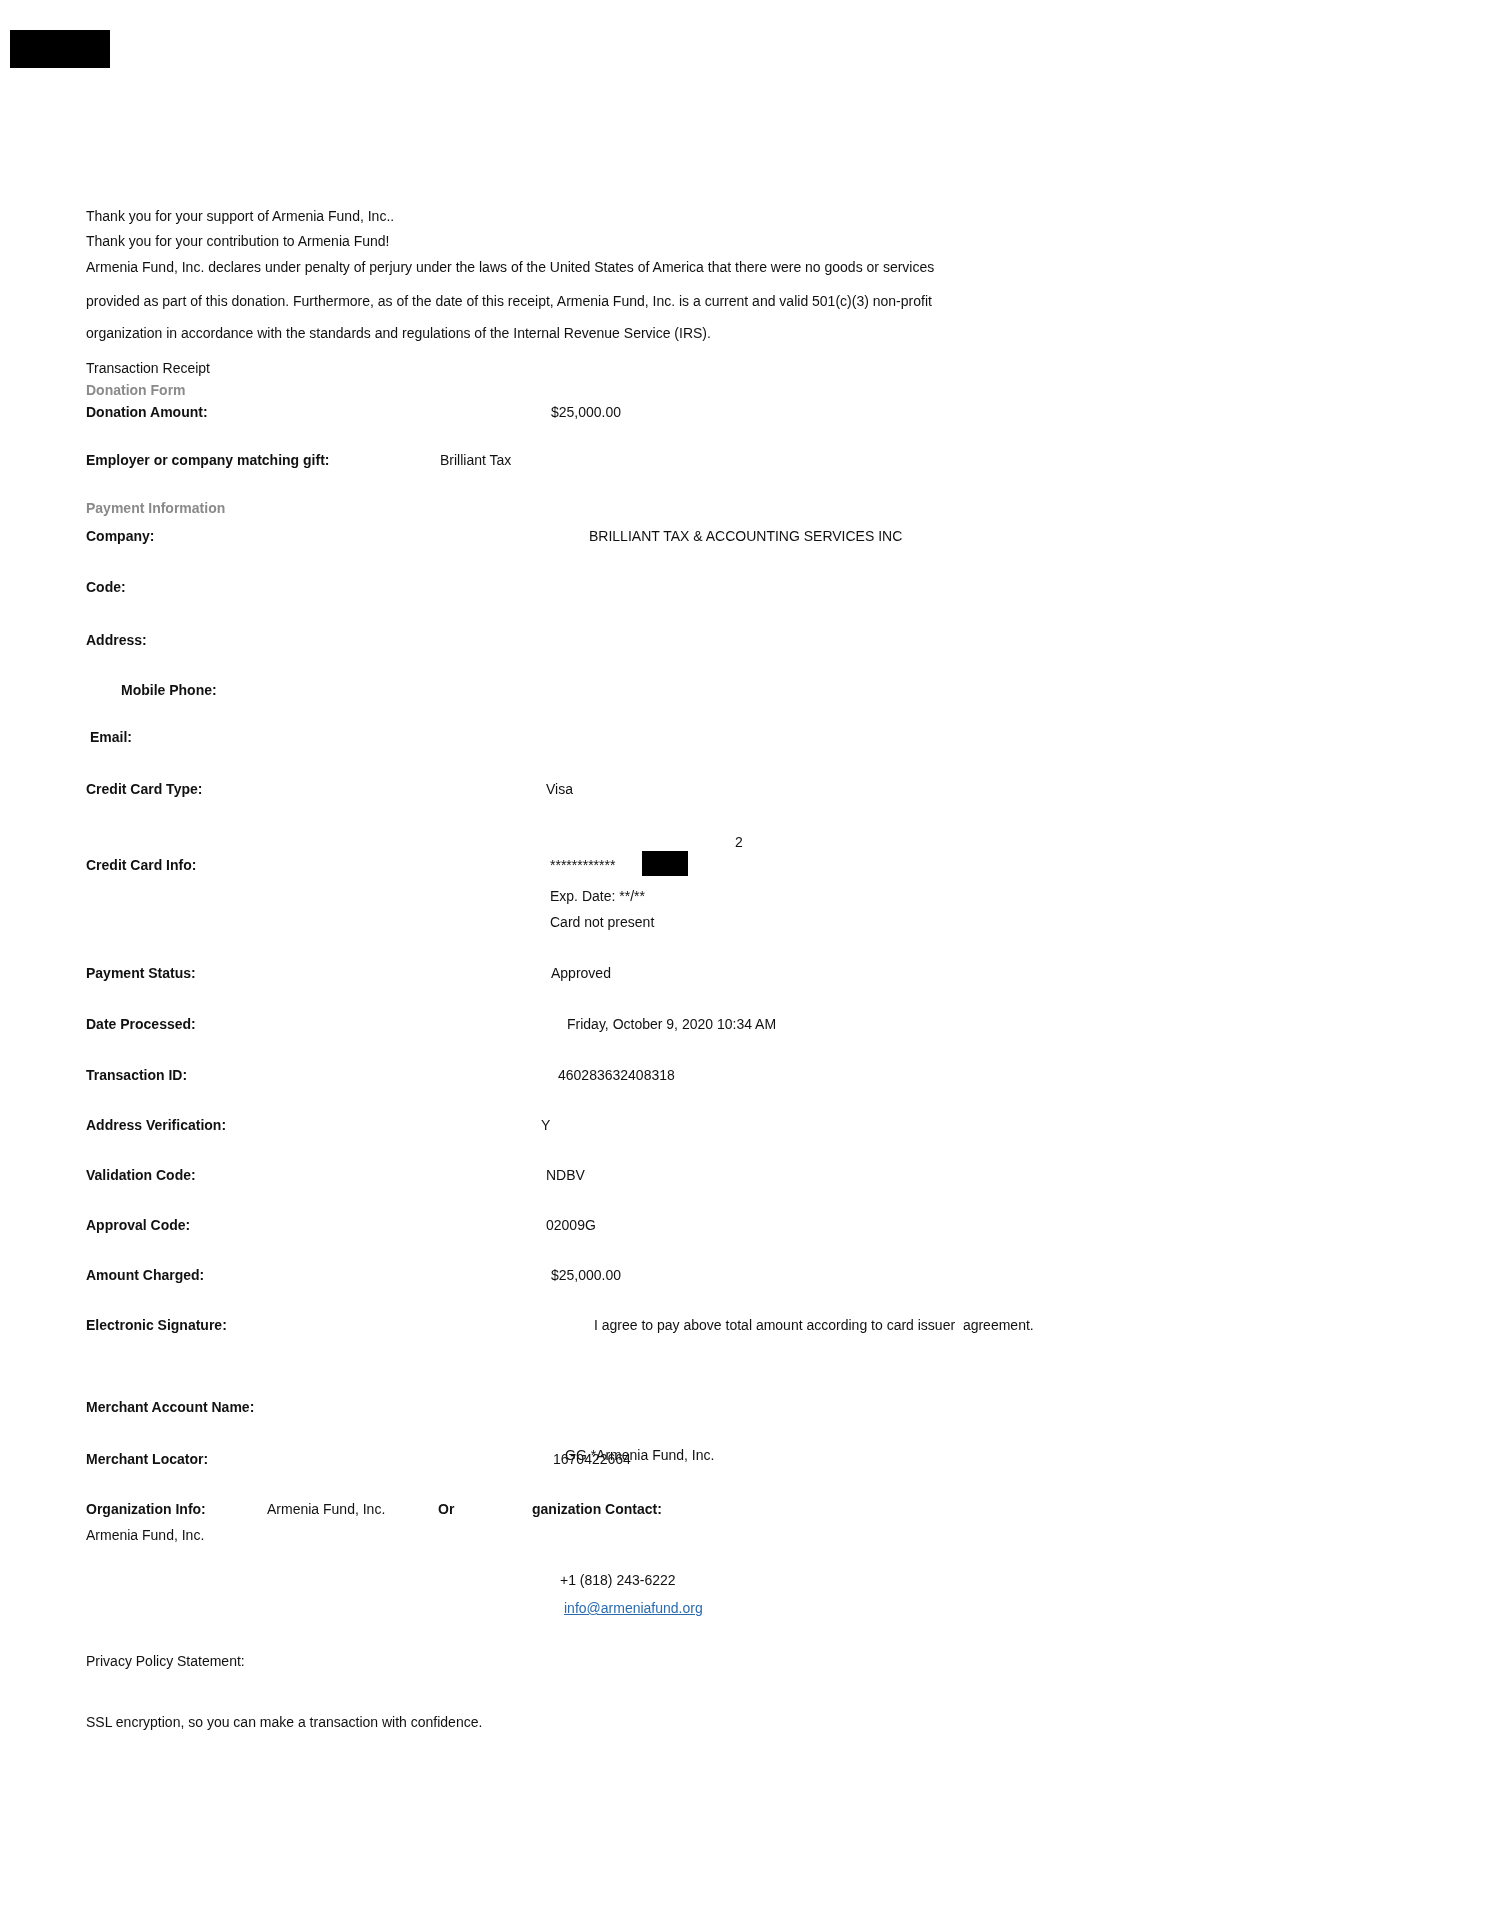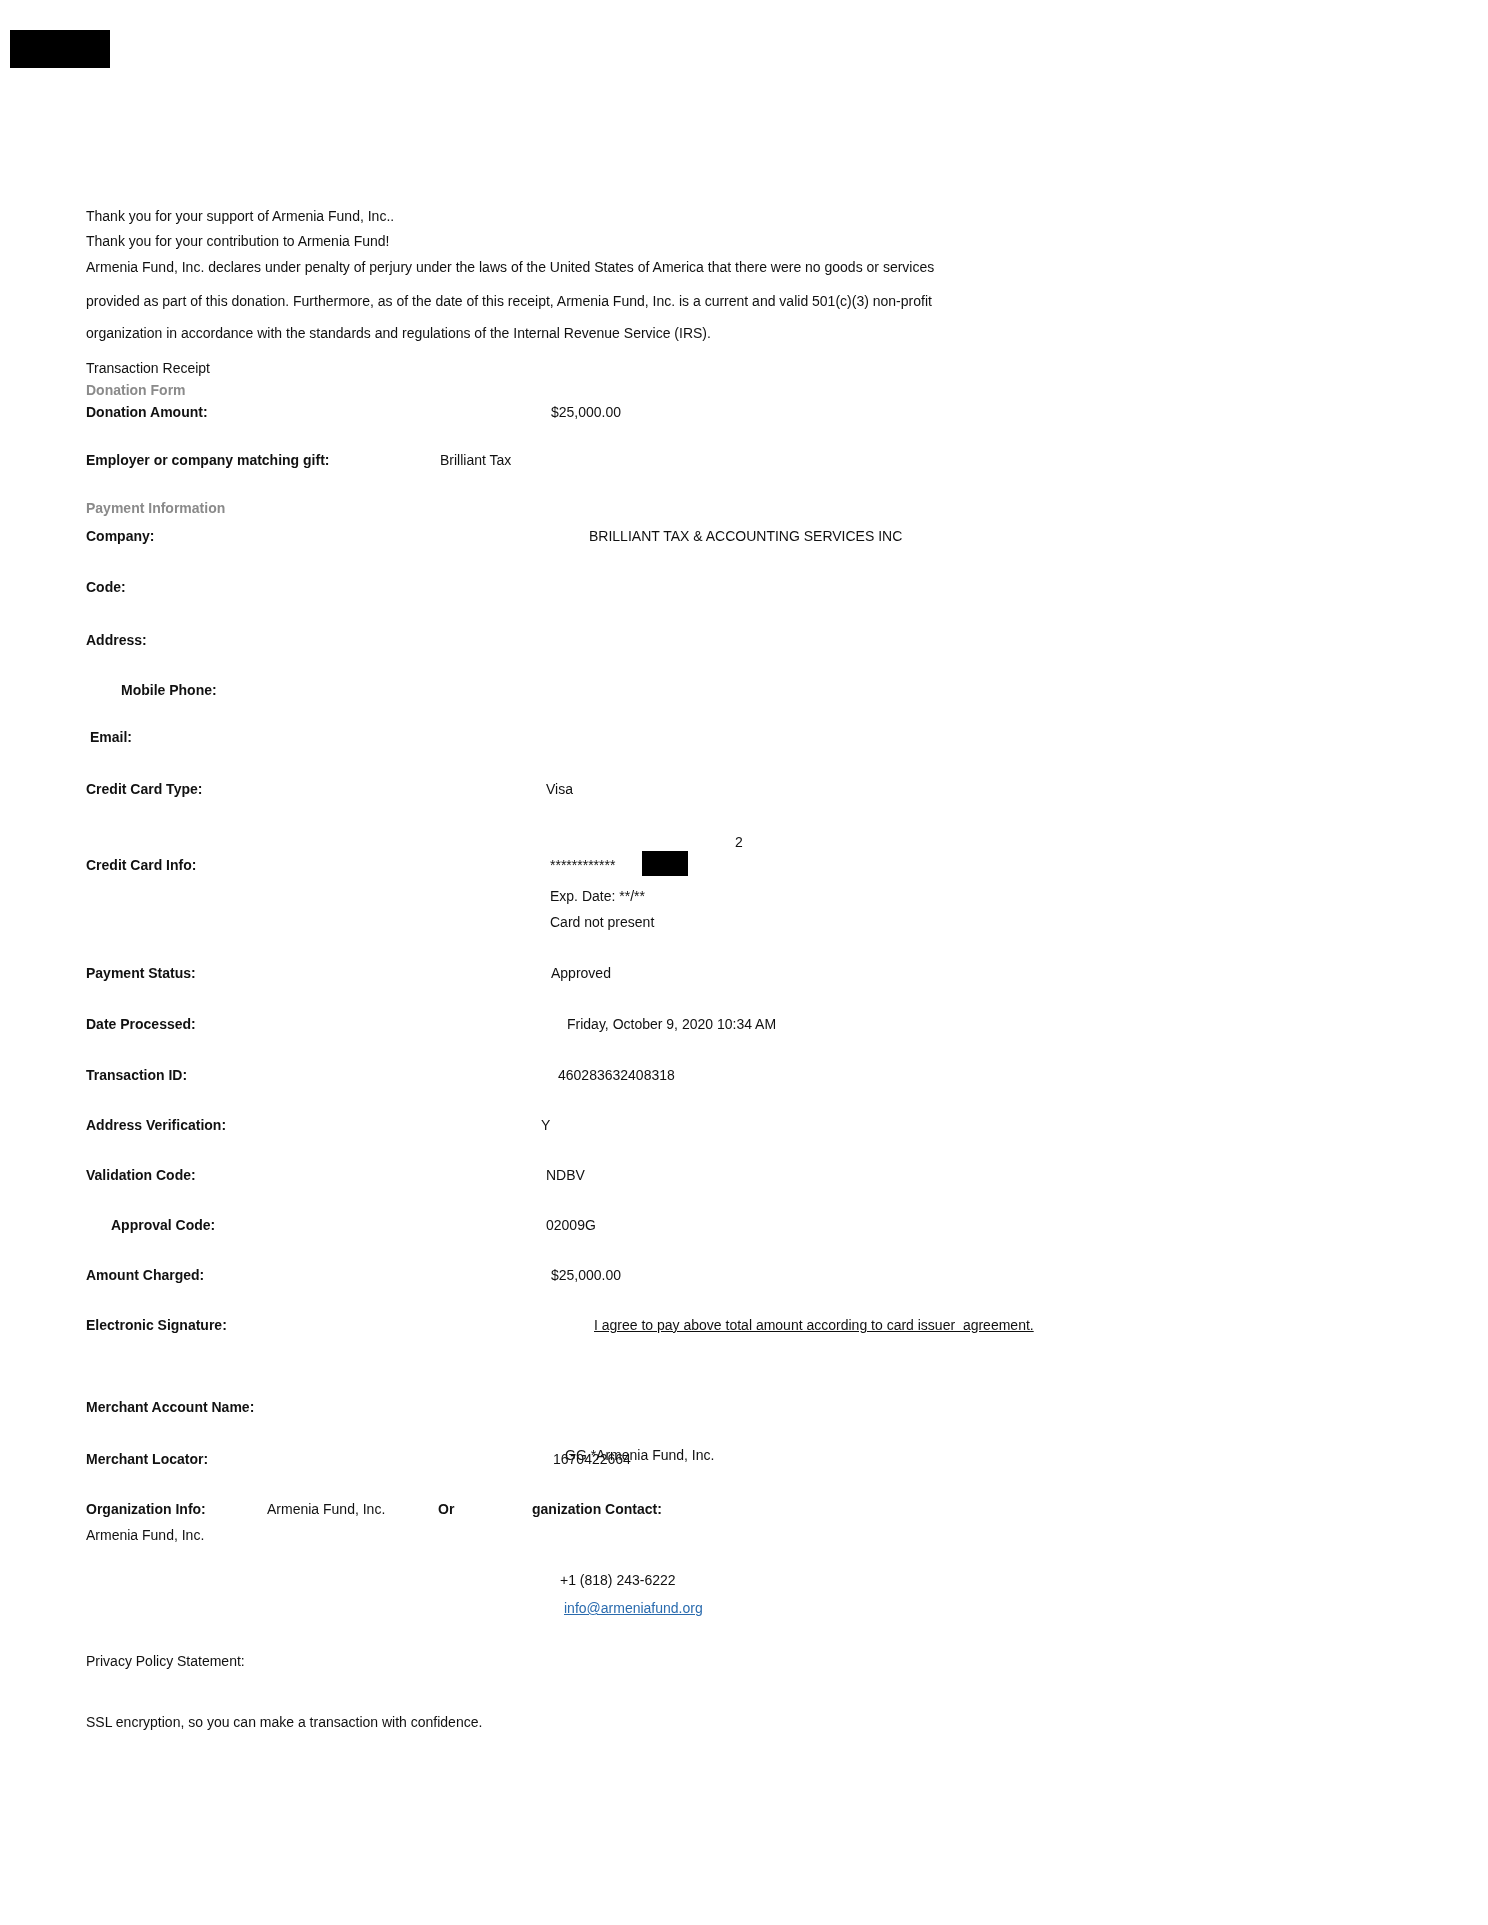--- a/index.html
+++ b/index.html
@@ -81,28 +81,28 @@
 
   <span class="t b" style="left:86px; top:1063px;">Transaction ID:</span>
   <span class="t" style="left:558px; top:1063px;">460283632408318</span>
 
   <span class="t b" style="left:86px; top:1113px;">Address Verification:</span>
   <span class="t" style="left:541px; top:1113px;">Y</span>
 
   <span class="t b" style="left:86px; top:1163px;">Validation Code:</span>
   <span class="t" style="left:546px; top:1163px;">NDBV</span>
 
-  <span class="t b" style="left:86px; top:1213px;margin-left:25px;">Approval Code:</span>
+  <span class="t b" style="left:86px; top:1213px;">Approval Code:</span>
   <span class="t" style="left:546px; top:1213px;">02009G</span>
 
   <span class="t b" style="left:86px; top:1263px;">Amount Charged:</span>
   <span class="t" style="left:551px; top:1263px;">$25,000.00</span>
 
   <span class="t b" style="left:86px; top:1313px;">Electronic Signature:</span>
-  <span class="t" style="left:594px; top:1313px;text-decoration:underline;">I agree to pay above total amount according to card issuer  agreement.</span>
+  <span class="t" style="left:594px; top:1313px;">I agree to pay above total amount according to card issuer  agreement.</span>
 
   <span class="t b" style="left:86px; top:1395px;">Merchant Account Name:</span>
   <span class="t" style="left:565px; top:1395px;margin-top:48px;">GG *Armenia Fund, Inc.</span>
 
   <span class="t b" style="left:86px; top:1447px;">Merchant Locator:</span>
   <span class="t" style="left:553px; top:1447px;">1670422664</span>
 
   <span class="t b" style="left:86px; top:1497px;">Organization Info:</span>
   <span class="t" style="left:267px; top:1497px;">Armenia Fund, Inc.</span>
   <span class="t b" style="left:438px; top:1497px;">Or</span>

